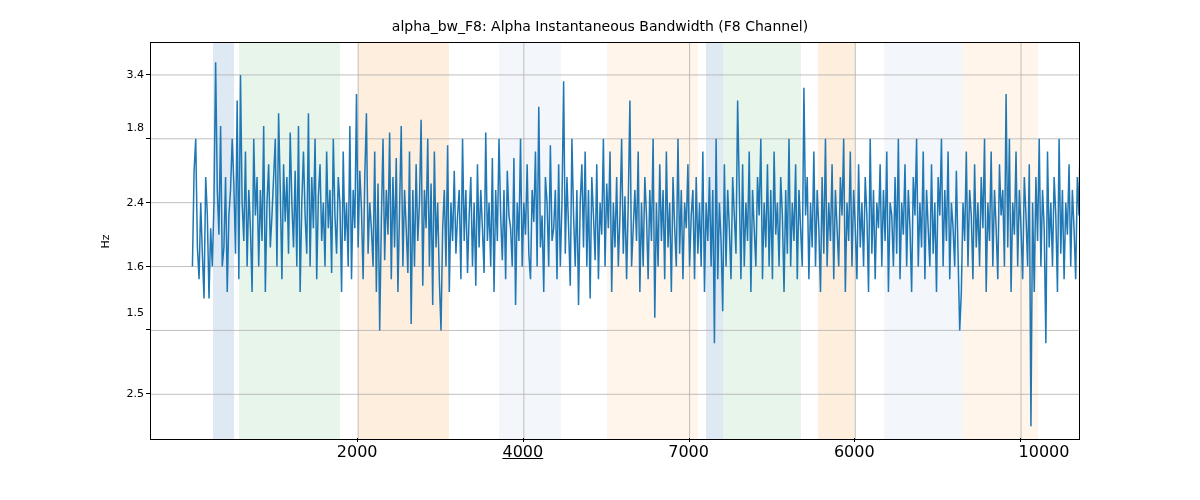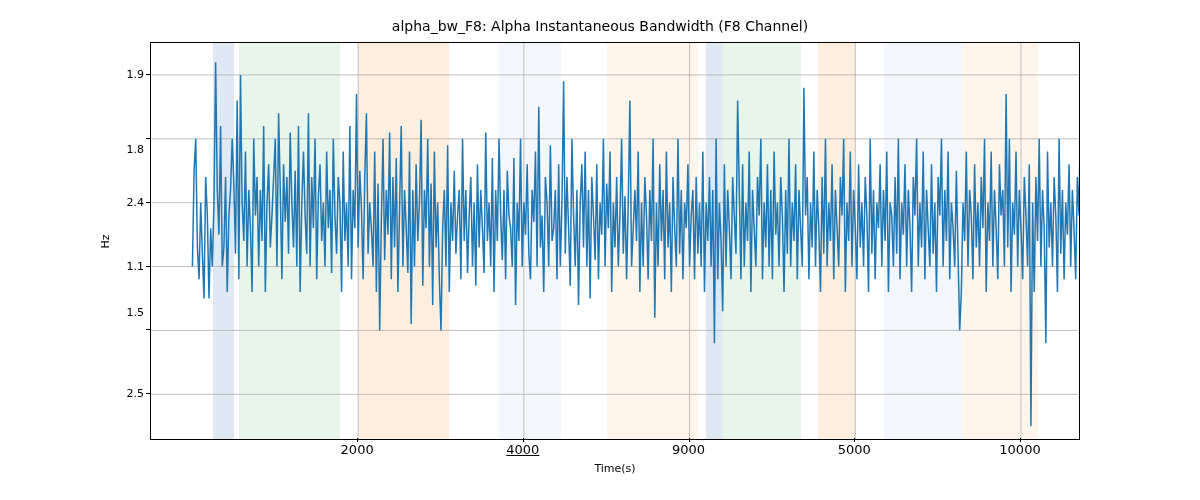--- a/index.html
+++ b/index.html
@@ -61,21 +61,21 @@
     transform: translateY(-50%);
     font-size: 11px;
     color: #000000;
     text-align: right;
     width: 40px;
   }
   .xtick-label {
     position: absolute;
     top: 442px;
     transform: translateX(-50%);
-    font-size: 13px;
+    font-size: 16px;
     color: #000000;
     text-align: right;
   }
   .xlabel {
     position: absolute;
     top: 462px;
     left: 150px;
     width: 930px;
     text-align: center;
     font-size: 11px;
@@ -138,41 +138,40 @@
         <line x1="0" x2="928" y1="31.935483870967744" y2="31.935483870967744"></line>
       </svg>
     <svg id="series-svg" class="series" width="928" height="396" style="position:absolute;left:0;top:0;">
         <path d="M41.43,223.55L43.09,127.74L44.74,95.81L46.40,204.39L48.06,236.32L49.71,159.68L51.37,210.77L53.03,255.48L54.69,134.13L56.34,172.45L58.00,255.48L59.66,185.23L61.31,223.55L62.97,159.68L64.63,19.16L66.29,146.90L67.94,191.61L69.60,83.03L71.26,223.55L72.91,204.39L74.57,134.13L76.23,249.10L77.89,172.45L79.54,146.90L81.20,95.81L82.86,140.52L84.51,210.77L86.17,57.48L87.83,236.32L89.49,31.94L91.14,159.68L92.80,198.00L94.46,108.58L96.11,223.55L97.77,146.90L99.43,185.23L101.09,249.10L102.74,95.81L104.40,172.45L106.06,134.13L107.71,223.55L109.37,146.90L111.03,198.00L112.69,83.03L114.34,249.10L116.00,159.68L117.66,121.35L119.31,204.39L120.97,172.45L122.63,134.13L124.29,95.81L125.94,223.55L127.60,70.26L129.26,146.90L130.91,236.32L132.57,121.35L134.23,178.84L135.89,134.13L137.54,210.77L139.20,89.42L140.86,159.68L142.51,204.39L144.17,127.74L145.83,223.55L147.49,83.03L149.14,249.10L150.80,159.68L152.46,108.58L154.11,172.45L155.77,210.77L157.43,70.26L159.09,223.55L160.74,134.13L162.40,185.23L164.06,95.81L165.71,236.32L167.37,153.29L169.03,121.35L170.69,198.00L172.34,159.68L174.00,223.55L175.66,108.58L177.31,185.23L178.97,146.90L180.63,229.94L182.29,95.81L183.94,172.45L185.60,210.77L187.26,134.13L188.91,159.68L190.57,249.10L192.23,108.58L193.89,198.00L195.54,159.68L197.20,223.55L198.86,83.03L200.51,236.32L202.17,146.90L203.83,185.23L205.49,51.10L207.14,204.39L208.80,127.74L210.46,166.06L212.11,236.32L213.77,134.13L215.43,70.26L217.09,210.77L218.74,159.68L220.40,185.23L222.06,223.55L223.71,108.58L225.37,249.10L227.03,140.52L228.69,287.42L230.34,178.84L232.00,95.81L233.66,217.16L235.31,146.90L236.97,191.61L238.63,89.42L240.29,236.32L241.94,134.13L243.60,204.39L245.26,114.97L246.91,249.10L248.57,166.06L250.23,83.03L251.89,223.55L253.54,146.90L255.20,185.23L256.86,229.94L258.51,108.58L260.17,281.03L261.83,146.90L263.49,223.55L265.14,121.35L266.80,198.00L268.46,159.68L270.11,76.65L271.77,242.71L273.43,146.90L275.09,185.23L276.74,95.81L278.40,223.55L280.06,140.52L281.71,261.87L283.37,108.58L285.03,204.39L286.69,159.68L288.34,236.32L290.00,287.42L291.66,185.23L293.31,146.90L294.97,223.55L296.63,102.19L298.29,249.10L299.94,159.68L301.60,198.00L303.26,127.74L304.91,210.77L306.57,172.45L308.23,146.90L309.89,236.32L311.54,95.81L313.20,198.00L314.86,146.90L316.51,229.94L318.17,172.45L319.83,134.13L321.49,223.55L323.14,159.68L324.80,242.71L326.46,121.35L328.11,204.39L329.77,146.90L331.43,185.23L333.09,229.94L334.74,89.42L336.40,198.00L338.06,159.68L339.71,223.55L341.37,114.97L343.03,249.10L344.69,146.90L346.34,198.00L348.00,95.81L349.66,172.45L351.31,217.16L352.97,146.90L354.63,236.32L356.29,127.74L357.94,172.45L359.60,185.23L361.26,223.55L362.91,114.97L364.57,261.87L366.23,159.68L367.89,198.00L369.54,95.81L371.20,223.55L372.86,159.68L374.51,191.61L376.17,121.35L377.83,210.77L379.49,236.32L381.14,146.90L382.80,178.84L384.46,108.58L386.11,223.55L387.77,63.87L389.43,204.39L391.09,172.45L392.74,249.10L394.40,134.13L396.06,159.68L397.71,223.55L399.37,102.19L401.03,198.00L402.69,185.23L404.34,146.90L406.00,236.32L407.66,121.35L409.31,223.55L410.97,159.68L412.63,38.32L414.29,210.77L415.94,134.13L417.60,185.23L419.26,242.71L420.91,95.81L422.57,172.45L424.23,223.55L425.89,146.90L427.54,261.87L429.20,159.68L430.86,121.35L432.51,204.39L434.17,108.58L435.83,223.55L437.49,146.90L439.14,255.48L440.80,134.13L442.46,172.45L444.11,217.16L445.77,121.35L447.43,236.32L449.09,159.68L450.74,191.61L452.40,95.81L454.06,223.55L455.71,140.52L457.37,185.23L459.03,108.58L460.69,249.10L462.34,159.68L464.00,204.39L465.66,134.13L467.31,223.55L468.97,172.45L470.63,95.81L472.29,210.77L473.94,153.29L475.60,236.32L477.26,159.68L478.91,57.48L480.57,223.55L482.23,185.23L483.89,146.90L485.54,198.00L487.20,108.58L488.86,249.10L490.51,159.68L492.17,223.55L493.83,134.13L495.49,172.45L497.14,236.32L498.80,146.90L500.46,198.00L502.11,95.81L503.77,274.65L505.43,159.68L507.09,223.55L508.74,121.35L510.40,198.00L512.06,146.90L513.71,236.32L515.37,108.58L517.03,204.39L518.69,159.68L520.34,249.10L522.00,134.13L523.66,185.23L525.31,223.55L526.97,95.81L528.63,210.77L530.29,146.90L531.94,236.32L533.60,159.68L535.26,185.23L536.91,121.35L538.57,223.55L540.23,172.45L541.89,146.90L543.54,236.32L545.20,134.13L546.86,210.77L548.51,159.68L550.17,223.55L551.83,108.58L553.49,249.10L555.14,159.68L556.80,198.00L558.46,134.13L560.11,223.55L561.77,146.90L563.43,300.19L565.09,95.81L566.74,236.32L568.40,159.68L570.06,198.00L571.71,268.26L573.37,121.35L575.03,223.55L576.69,146.90L578.34,185.23L580.00,236.32L581.66,134.13L583.31,172.45L584.97,210.77L586.63,57.48L588.29,146.90L589.94,236.32L591.60,121.35L593.26,223.55L594.91,159.68L596.57,198.00L598.23,108.58L599.89,249.10L601.54,146.90L603.20,185.23L604.86,223.55L606.51,134.13L608.17,172.45L609.83,95.81L611.49,236.32L613.14,159.68L614.80,204.39L616.46,121.35L618.11,223.55L619.77,146.90L621.43,236.32L623.09,108.58L624.74,191.61L626.40,159.68L628.06,223.55L629.71,134.13L631.37,172.45L633.03,249.10L634.69,146.90L636.34,210.77L638.00,95.81L639.66,223.55L641.31,159.68L642.97,198.00L644.63,121.35L646.29,236.32L647.94,146.90L649.60,185.23L651.26,223.55L652.91,44.71L654.57,172.45L656.23,134.13L657.89,236.32L659.54,159.68L661.20,204.39L662.86,108.58L664.51,223.55L666.17,146.90L667.83,185.23L669.49,249.10L671.14,134.13L672.80,210.77L674.46,95.81L676.11,223.55L677.77,159.68L679.43,198.00L681.09,121.35L682.74,236.32L684.40,146.90L686.06,185.23L687.71,223.55L689.37,134.13L691.03,172.45L692.69,95.81L694.34,249.10L696.00,159.68L697.66,198.00L699.31,108.58L700.97,223.55L702.63,146.90L704.29,185.23L705.94,236.32L707.60,121.35L709.26,204.39L710.91,159.68L712.57,223.55L714.23,134.13L715.89,172.45L717.54,249.10L719.20,95.81L720.86,210.77L722.51,146.90L724.17,236.32L725.83,159.68L727.49,185.23L729.14,121.35L730.80,223.55L732.46,146.90L734.11,198.00L735.77,108.58L737.43,249.10L739.09,159.68L740.74,172.45L742.40,223.55L744.06,134.13L745.71,210.77L747.37,95.81L749.03,236.32L750.69,159.68L752.34,191.61L754.00,121.35L755.66,223.55L757.31,146.90L758.97,185.23L760.63,249.10L762.29,134.13L763.94,172.45L765.60,95.81L767.26,223.55L768.91,159.68L770.57,204.39L772.23,108.58L773.89,236.32L775.54,146.90L777.20,185.23L778.86,223.55L780.51,121.35L782.17,210.77L783.83,159.68L785.49,249.10L787.14,134.13L788.80,172.45L790.46,95.81L792.11,223.55L793.77,146.90L795.43,198.00L797.09,108.58L798.74,236.32L800.40,159.68L802.06,185.23L803.71,223.55L805.37,127.74L807.03,210.77L808.69,287.42L810.34,249.10L812.00,159.68L813.66,198.00L815.31,108.58L816.97,223.55L818.63,146.90L820.29,172.45L821.94,236.32L823.60,121.35L825.26,204.39L826.91,159.68L828.57,223.55L830.23,134.13L831.89,185.23L833.54,95.81L835.20,249.10L836.86,159.68L838.51,198.00L840.17,108.58L841.83,223.55L843.49,146.90L845.14,185.23L846.80,236.32L848.46,121.35L850.11,172.45L851.77,146.90L853.43,223.55L855.09,51.10L856.74,204.39L858.40,95.81L860.06,249.10L861.71,159.68L863.37,191.61L865.03,108.58L866.69,223.55L868.34,146.90L870.00,185.23L871.66,236.32L873.31,134.13L874.97,172.45L876.63,223.55L878.29,121.35L879.94,383.23L881.60,159.68L883.26,249.10L884.91,134.13L886.57,198.00L888.23,95.81L889.89,223.55L891.54,146.90L893.20,185.23L894.86,300.19L896.51,108.58L898.17,204.39L899.83,159.68L901.49,223.55L903.14,134.13L904.80,172.45L906.46,249.10L908.11,95.81L909.77,210.77L911.43,146.90L913.09,236.32L914.74,159.68L916.40,191.61L918.06,121.35L919.71,223.55L921.37,146.90L923.03,185.23L924.69,236.32L926.34,134.13L928.00,172.45L929.66,51.10L931.31,249.10L932.97,159.68L934.63,204.39L936.29,108.58L937.94,223.55L939.60,146.90L941.26,185.23L942.91,236.32L944.57,121.35L946.23,198.00L947.89,159.68L949.54,223.55L951.20,134.13L952.86,172.45L954.51,95.81L956.17,249.10L957.83,159.68L959.49,210.77L961.14,108.58L962.80,223.55L964.46,300.19"></path>
       </svg>
   </div>
 
   <div id="yticks">
       <div class="ytick-label" style="top: 393.29px;">2.5</div>
       <div class="ytick-label" style="top: 312px;">1.5</div>
-      <div class="ytick-label" style="top: 265.548px;">1.1</div>
+      <div class="ytick-label" style="top: 265.548px;">1.6</div>
       <div class="ytick-label" style="top: 201.677px;">2.4</div>
-      <div class="ytick-label" style="top: 149px;">1.8</div>
-      <div class="ytick-label" style="top: 73.9355px;">1.9</div>
+      <div class="ytick-label" style="top: 127px;">1.8</div>
+      <div class="ytick-label" style="top: 73.9355px;">3.4</div>
     </div>
   <div id="xticks">
       <div class="xtick-label" style="left: 357.143px;">2000</div>
       <div class="xtick-label" style="left: 522.857px; text-decoration: underline;">4000</div>
-      <div class="xtick-label" style="left: 688.571px;">9000</div>
-      <div class="xtick-label" style="left: 854.286px;">5000</div>
-      <div class="xtick-label" style="left: 1020px;">10000</div>
+      <div class="xtick-label" style="left: 688.571px;">7000</div>
+      <div class="xtick-label" style="left: 854.286px;">6000</div>
+      <div class="xtick-label" style="left: 1044px;">10000</div>
     </div>
   <div id="tickmarks">
       <div class="tick-mark" style="left: 146px; top: 393.29px; width: 4px; height: 1px;"></div>
       <div class="tick-mark" style="left: 146px; top: 329.419px; width: 4px; height: 1px;"></div>
       <div class="tick-mark" style="left: 146px; top: 265.548px; width: 4px; height: 1px;"></div>
       <div class="tick-mark" style="left: 146px; top: 201.677px; width: 4px; height: 1px;"></div>
       <div class="tick-mark" style="left: 146px; top: 137.806px; width: 4px; height: 1px;"></div>
       <div class="tick-mark" style="left: 146px; top: 73.9355px; width: 4px; height: 1px;"></div>
       <div class="tick-mark" style="left: 357.143px; top: 438px; width: 1px; height: 4px;"></div>
       <div class="tick-mark" style="left: 522.857px; top: 438px; width: 1px; height: 4px;"></div>
       <div class="tick-mark" style="left: 688.571px; top: 438px; width: 1px; height: 4px;"></div>
       <div class="tick-mark" style="left: 854.286px; top: 438px; width: 1px; height: 4px;"></div>
       <div class="tick-mark" style="left: 1020px; top: 438px; width: 1px; height: 4px;"></div>
     </div>
 
-  <div class="xlabel">Time(s)</div>
 
 </div>
 
 </body></html>

